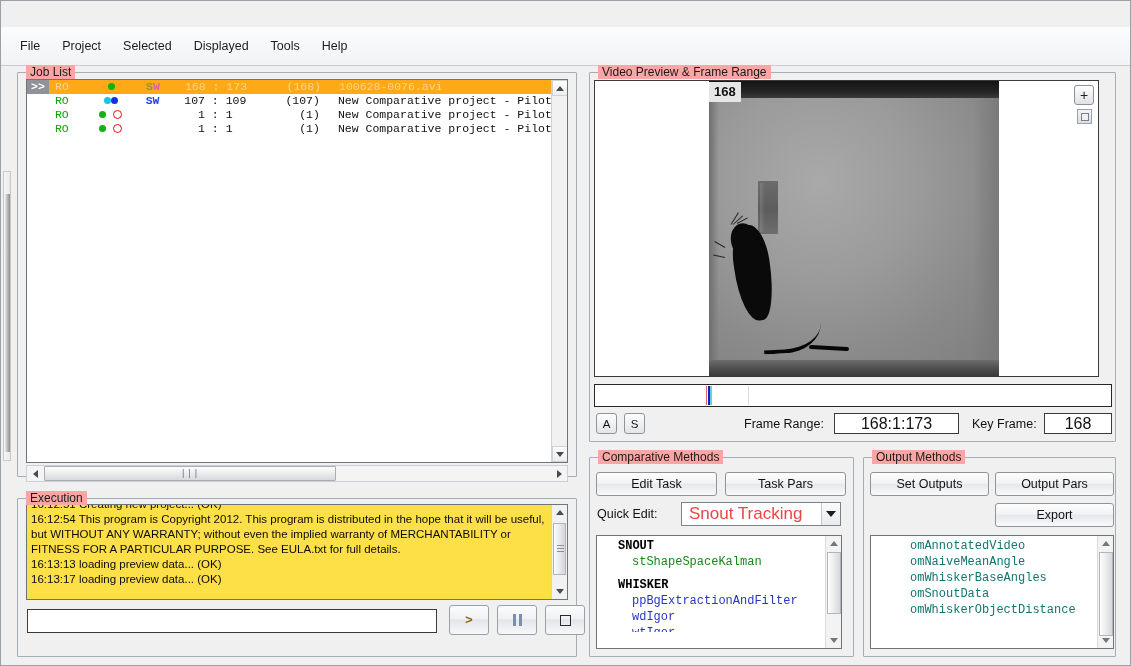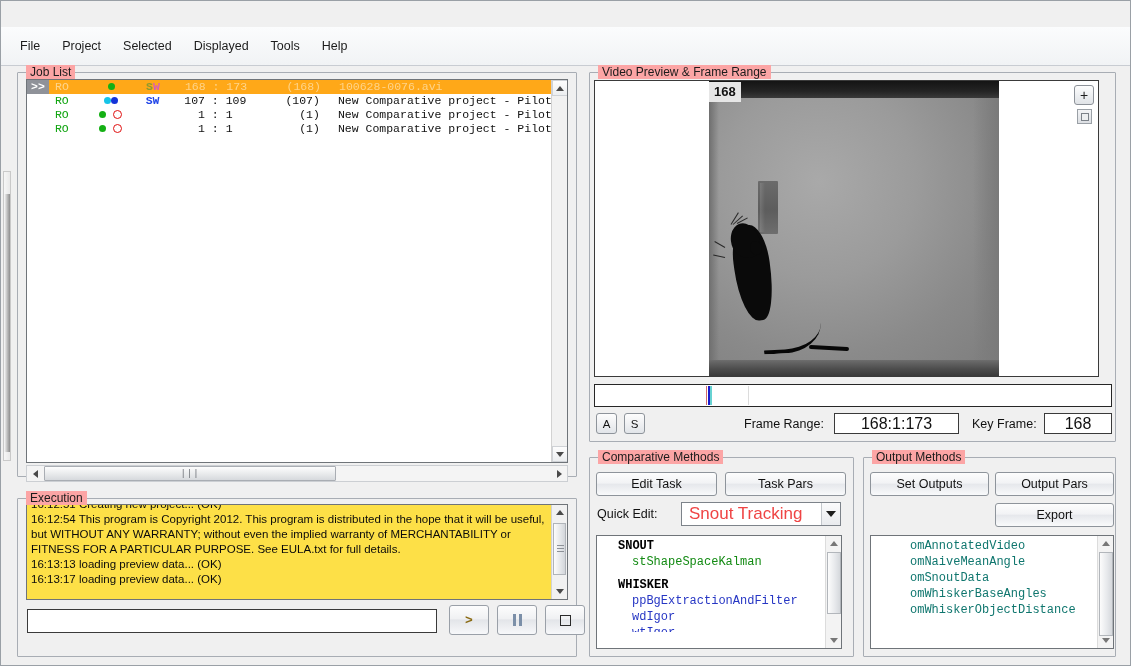--- a/index.html
+++ b/index.html
@@ -617,22 +617,22 @@
     <div class="glabel">Output Methods</div>
 
     <div class="om-btn" id="btn-setoutputs">Set Outputs</div>
     <div class="om-btn" id="btn-outputpars">Output Pars</div>
     <div class="om-btn" id="btn-export">Export</div>
 
     <div class="listbox" id="om-list">
       <div class="lb-inner">
         <div class="lb-line lb-mag">omAnnotatedVideo</div>
         <div class="lb-line lb-mag">omNaiveMeanAngle</div>
+        <div class="lb-line lb-mag">omWhiskerBaseAngles</div>
         <div class="lb-line lb-mag">omSnoutData</div>
-        <div class="lb-line lb-mag">omWhiskerBaseAngles</div>
         <div class="lb-line lb-mag">omWhiskerObjectDistance</div>
       </div>
       <div class="lbsb">
         <div class="a up">
             <span class="tri-up-s"></span>
           </div>
         <div class="tm" style="height:84px;"></div>
         <div class="a dn">
             <span class="tri-dn-g"></span>
           </div>

